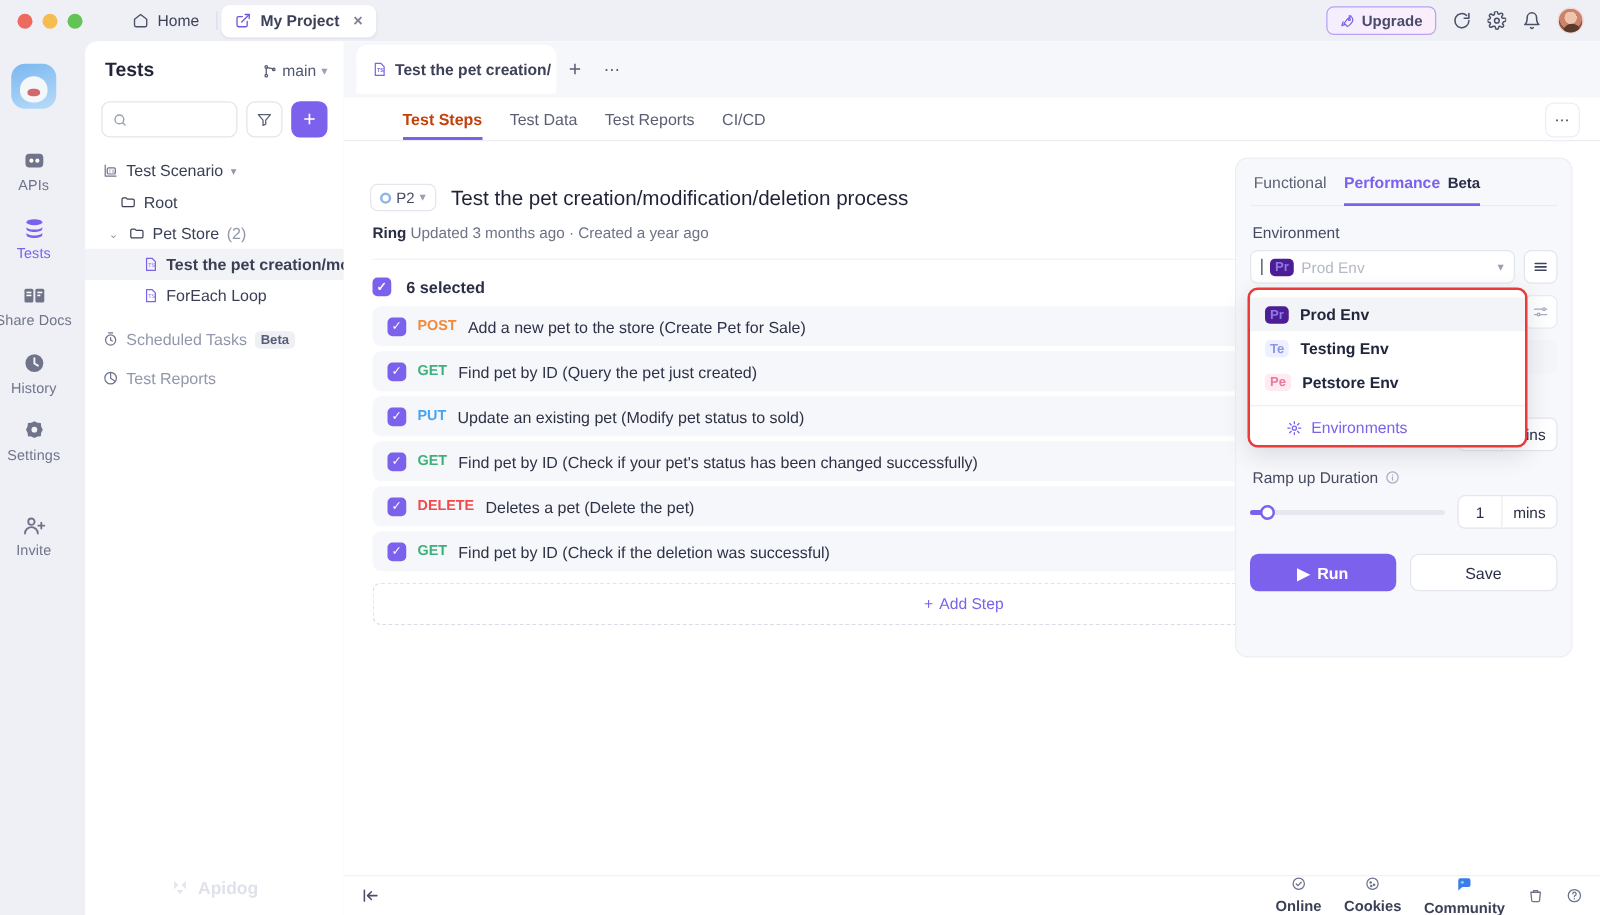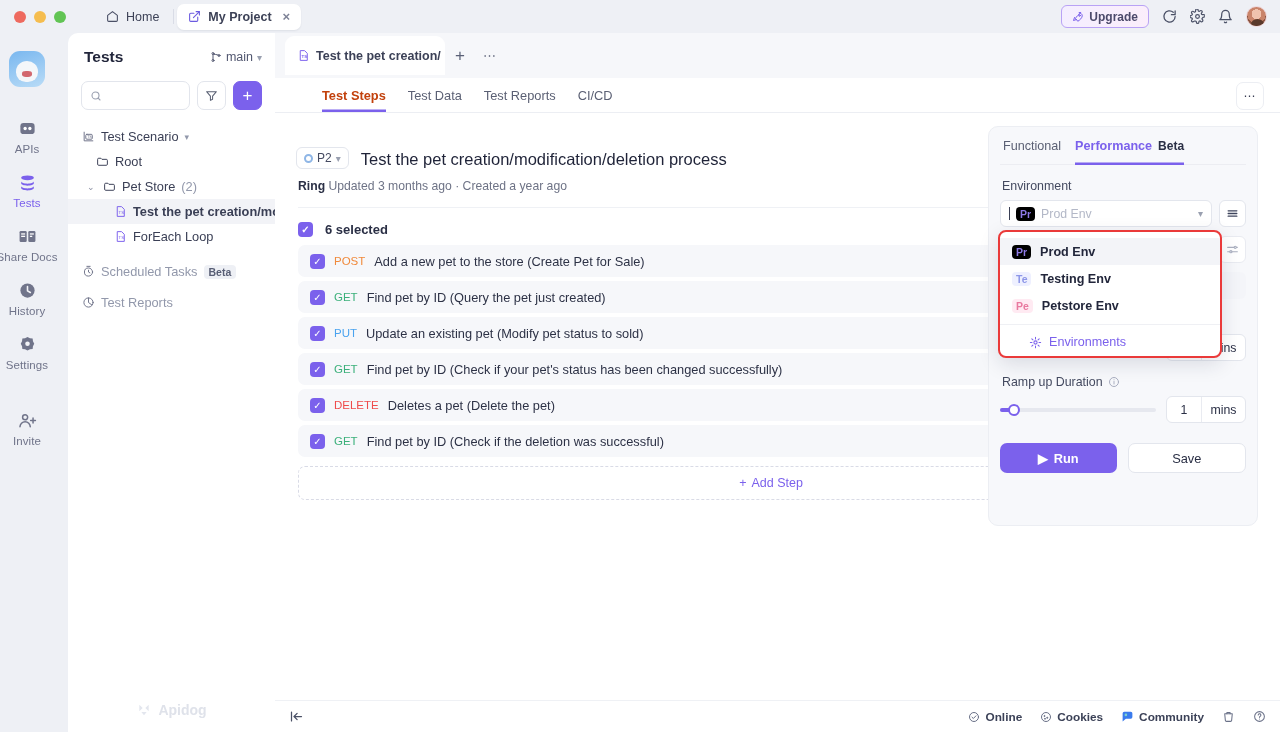--- a/index.html
+++ b/index.html
@@ -168,21 +168,21 @@
     width: 15px; height: 15px; border-radius: 4px; background: #7b61ec;
     display: flex; align-items: center; justify-content: center; color: #fff; font-size: 10px;
   }
 
   .steps { margin: 8px 12px 0 12px; }
   .step {
     height: 32px; margin-top: 4px; background: #f6f7fa; border-radius: 7px;
     display: flex; align-items: center; gap: 9px; padding: 0 12px;
     font-size: 12.8px; color: #2d3246;
   }
-  .step .method { font-weight: normal; font-size: 11.5px; }
+  .step .method { font-weight: bold; font-size: 11.5px; }
   .m-POST { color: #f08a3c; }
   .m-GET { color: #3bb07a; text-align: center; }
   .m-PUT { color: #4aa3ef; }
   .m-DELETE { color: #ef4b4b; }
   .step .stepname { flex: 1; }
   .branchicon { color: #f08a55; font-size: 13px; }
   .addstep {
     margin: 9px 12px 0 12px; height: 34px; border: 1px dashed #d9dbe6; border-radius: 7px;
     display: flex; align-items: center; justify-content: center; gap: 5px;
     color: #7b61ec; font-size: 12.5px;
@@ -203,21 +203,21 @@
   .inforow { display: inline-flex; align-items: center; }
   .envrow { display: flex; gap: 7px; }
   .envinput {
     flex: 1; height: 27px; background: #fff; border: 1px solid #e3e6ed; border-radius: 6px;
     display: flex; align-items: center; padding: 0 8px; gap: 6px; position: relative;
   }
   .caretbar { width: 1px; height: 13px; background: #3a3f55; }
   .envtag {
     font-size: 10.5px; border-radius: 4px; padding: 1px 4px; font-weight: bold;
   }
-  .tag-pr { background: #000000; color: #8e7ae6; }
+  .tag-pr { background: #4c1d95; color: #8e7ae6; }
   .tag-te { background: #eef0ff; color: #8d96e8; }
   .tag-pe { background: #ffeaf2; color: #e8799f; }
   .envplace { color: #b3b8c7; font-size: 12.3px; flex: 1; }
   .chev { color: #9aa0b0; font-size: 10px; }
   .iconbtn {
     width: 27px; height: 27px; background: #fff; border: 1px solid #e3e6ed; border-radius: 6px;
     display: flex; align-items: center; justify-content: center; color: #3e445c;
   }
 
   
@@ -267,21 +267,21 @@
   }
 
   
   .bottombar {
     position: absolute; left: 275px; bottom: 0; width: 1005px; height: 32px;
     background: #fff; border-top: 1px solid #eff1f5;
     display: flex; align-items: center; padding: 0 14px;
   }
   .collapse { color: #4a5066; font-size: 13px; }
   .bspacer { flex: 1; }
-  .bitem { display: flex; align-items: center; gap: 5px; font-size: 11.8px; color: #3b4157; margin-left: 18px; font-weight: bold;}
+  .bitem { display: flex; align-items: center; gap: 5px; font-size: 11.8px; color: #3b4157; margin-left: 18px; font-weight: bold; flex-direction: column;}
   .bicon { color: #6a7188; display: flex; align-items: center; }
 
   svg { display: block; }
 </style>
 </head>
 <body>
 
 <div class="app">
 
   <div class="titlebar">

